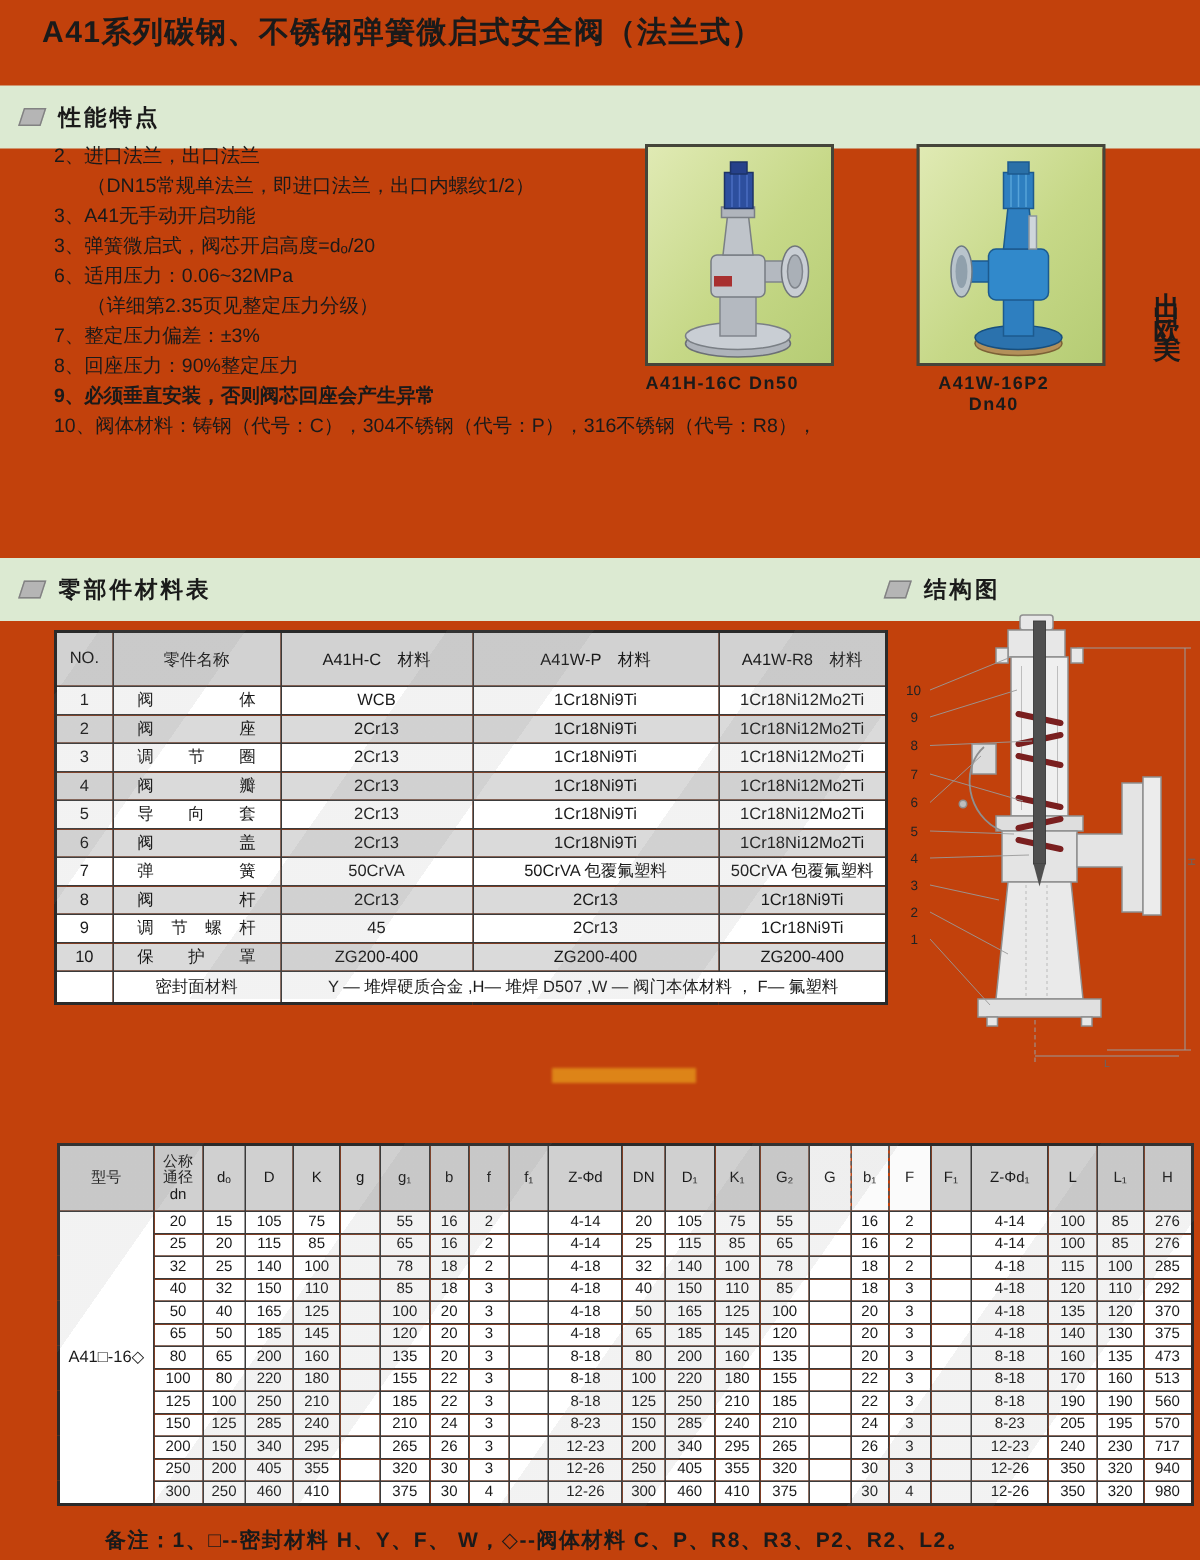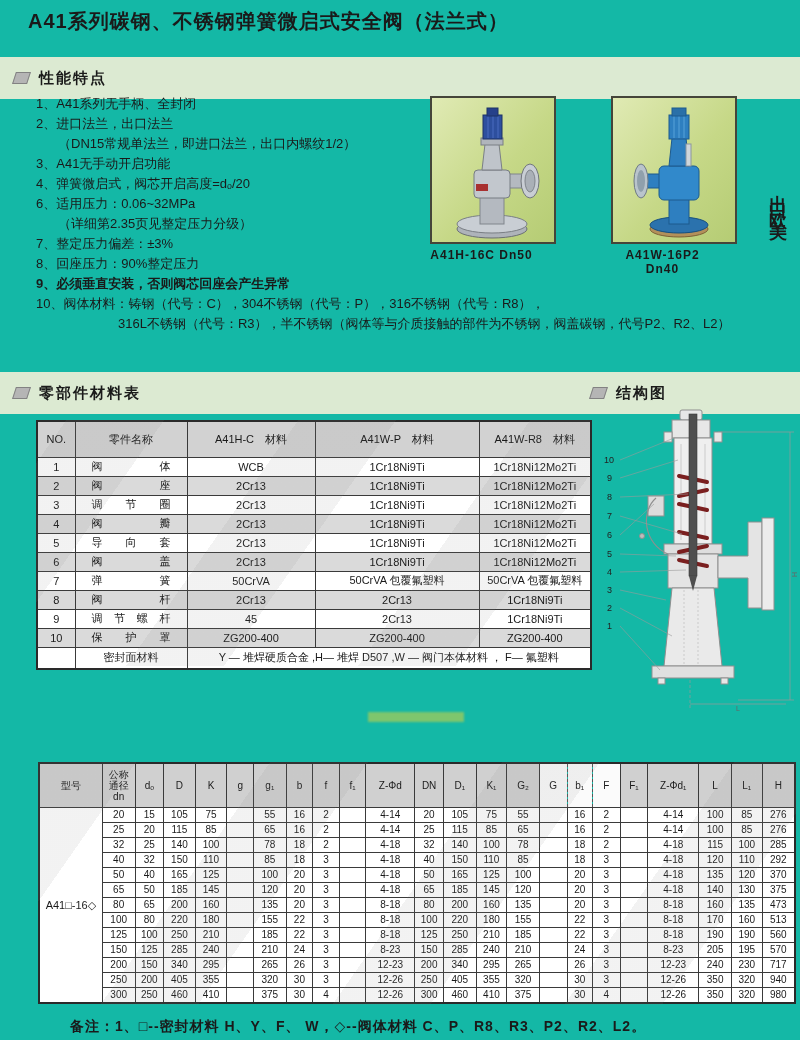--- a/index.html
+++ b/index.html
@@ -1,18 +1,18 @@
 <!DOCTYPE html>
 <html><head>
 <meta charset="utf-8">
 <style>
   * { margin:0; padding:0; box-sizing:border-box; }
   html,body { background:#ffffff; }
   body { font-family:"Liberation Sans","DejaVu Sans",sans-serif; color:#1a1a1a; }
-  .page { position:relative; width:800px; height:1040px; background:#14b8a6; overflow:hidden; }
+  .page { position:relative; width:800px; height:1040px; background:#c2410c; overflow:hidden; }
 
   .title { position:absolute; left:28px; top:8px; font-size:20px; font-weight:bold; letter-spacing:1px; }
 
   .bar { position:absolute; left:0; right:0; height:42px; background:#dcead2; display:flex; align-items:center; }
   .bar .seg { display:flex; align-items:center; }
   .bar .icon { width:15px; height:12px; background:#b5b5b5; border:1px solid #828282; transform:skewX(-18deg); margin:0 10px 0 14px; }
   .bar .t { font-size:15px; font-weight:bold; letter-spacing:2px; }
   #bar1 { top:57px; } #bar2 { top:372px; } #bar3 { top:716px; }
   #bar2 .seg2 { margin-left:436px;text-align:right; }
 
@@ -66,32 +66,30 @@
   <div class="title">A41系列碳钢、不锈钢弹簧微启式安全阀（法兰式）</div>
 
   <div class="bar" id="bar1">
     <div class="seg">
       <span class="icon"></span>
       <span class="t">性能特点</span>
     </div>
   </div>
 
   <div class="feature-list">
-      <div class="fline ind0">1、A41系列无手柄、全封闭</div>
       <div class="fline ind0">2、进口法兰，出口法兰</div>
       <div class="fline ind1">（DN15常规单法兰，即进口法兰，出口内螺纹1/2）</div>
       <div class="fline ind0">3、A41无手动开启功能</div>
-      <div class="fline ind0">4、弹簧微启式，阀芯开启高度=dₒ/20</div>
+      <div class="fline ind0">3、弹簧微启式，阀芯开启高度=dₒ/20</div>
       <div class="fline ind0">6、适用压力：0.06~32MPa</div>
       <div class="fline ind1">（详细第2.35页见整定压力分级）</div>
       <div class="fline ind0">7、整定压力偏差：±3%</div>
       <div class="fline ind0">8、回座压力：90%整定压力</div>
       <div class="fline ind0 bold">9、必须垂直安装，否则阀芯回座会产生异常</div>
       <div class="fline ind0">10、阀体材料：铸钢（代号：C），304不锈钢（代号：P），316不锈钢（代号：R8），</div>
-      <div class="fline ind2">316L不锈钢（代号：R3），半不锈钢（阀体等与介质接触的部件为不锈钢，阀盖碳钢，代号P2、R2、L2）</div>
     </div>
 
   <div class="figure" id="fig1">
     <div class="frame">
       <svg width="126" height="148" viewBox="0 0 126 148">
         <ellipse cx="60" cy="131" rx="35" ry="9" fill="#aeb3ba" stroke="#6b6f75"></ellipse>
         <ellipse cx="60" cy="126" rx="35" ry="9" fill="#c9ced4" stroke="#7a7f85"></ellipse>
         <rect x="48" y="98" width="24" height="28" fill="#b4b9c0" stroke="#80858c"></rect>
         <rect x="76" y="76" width="18" height="14" fill="#b4b9c0" stroke="#80858c"></rect>
         <ellipse cx="98" cy="83" rx="9" ry="17" fill="#c9ced4" stroke="#70757b"></ellipse>

